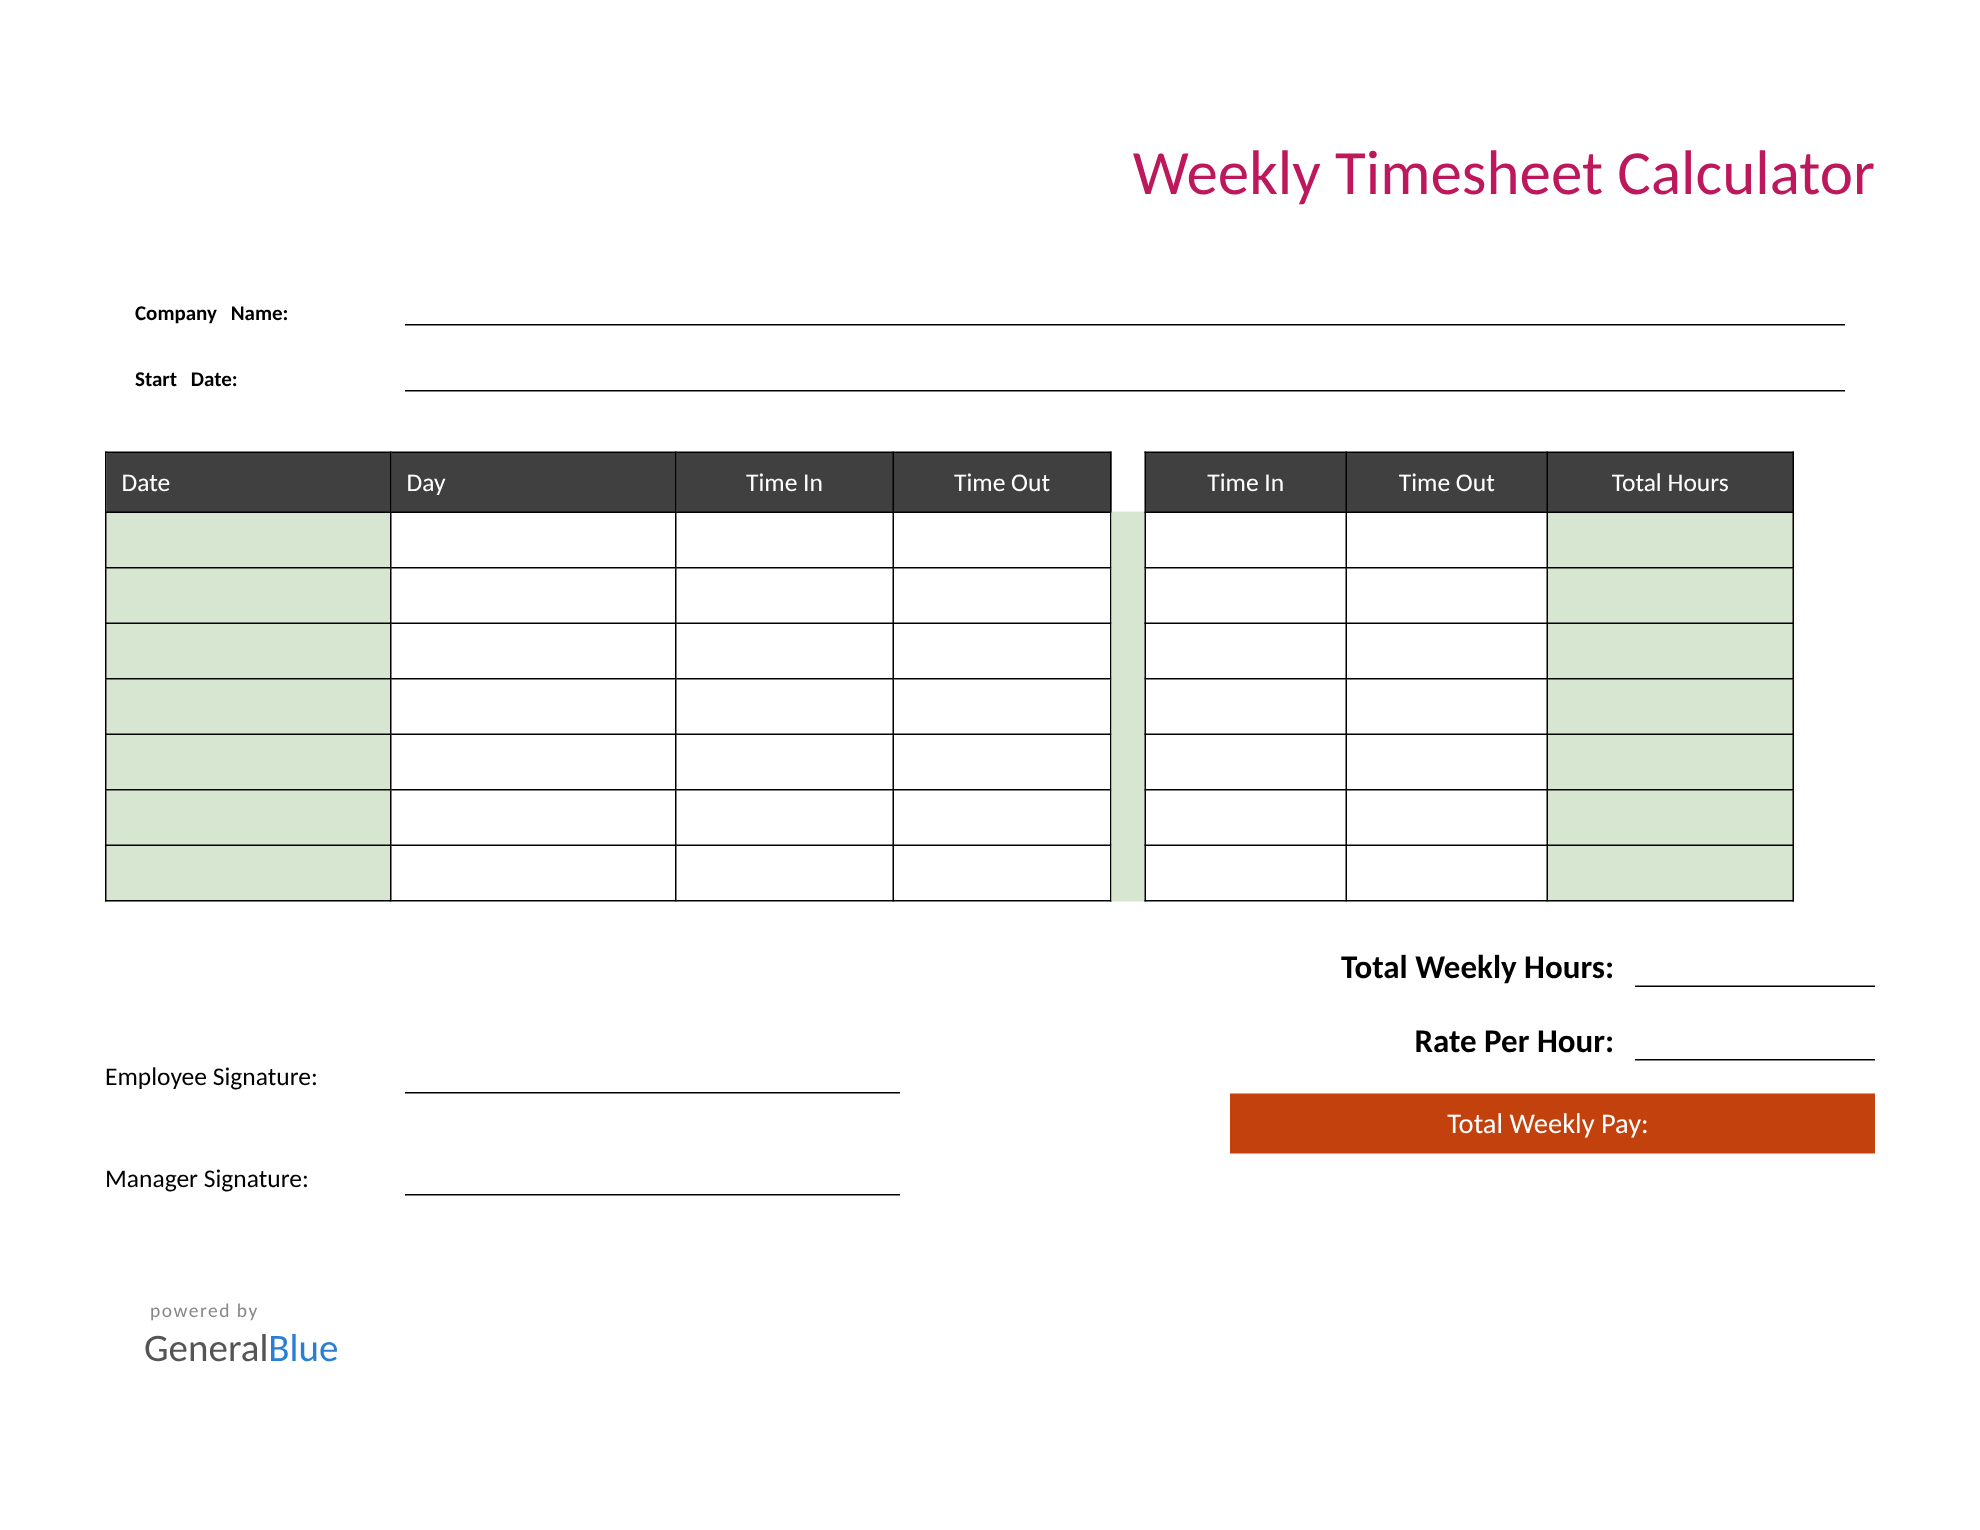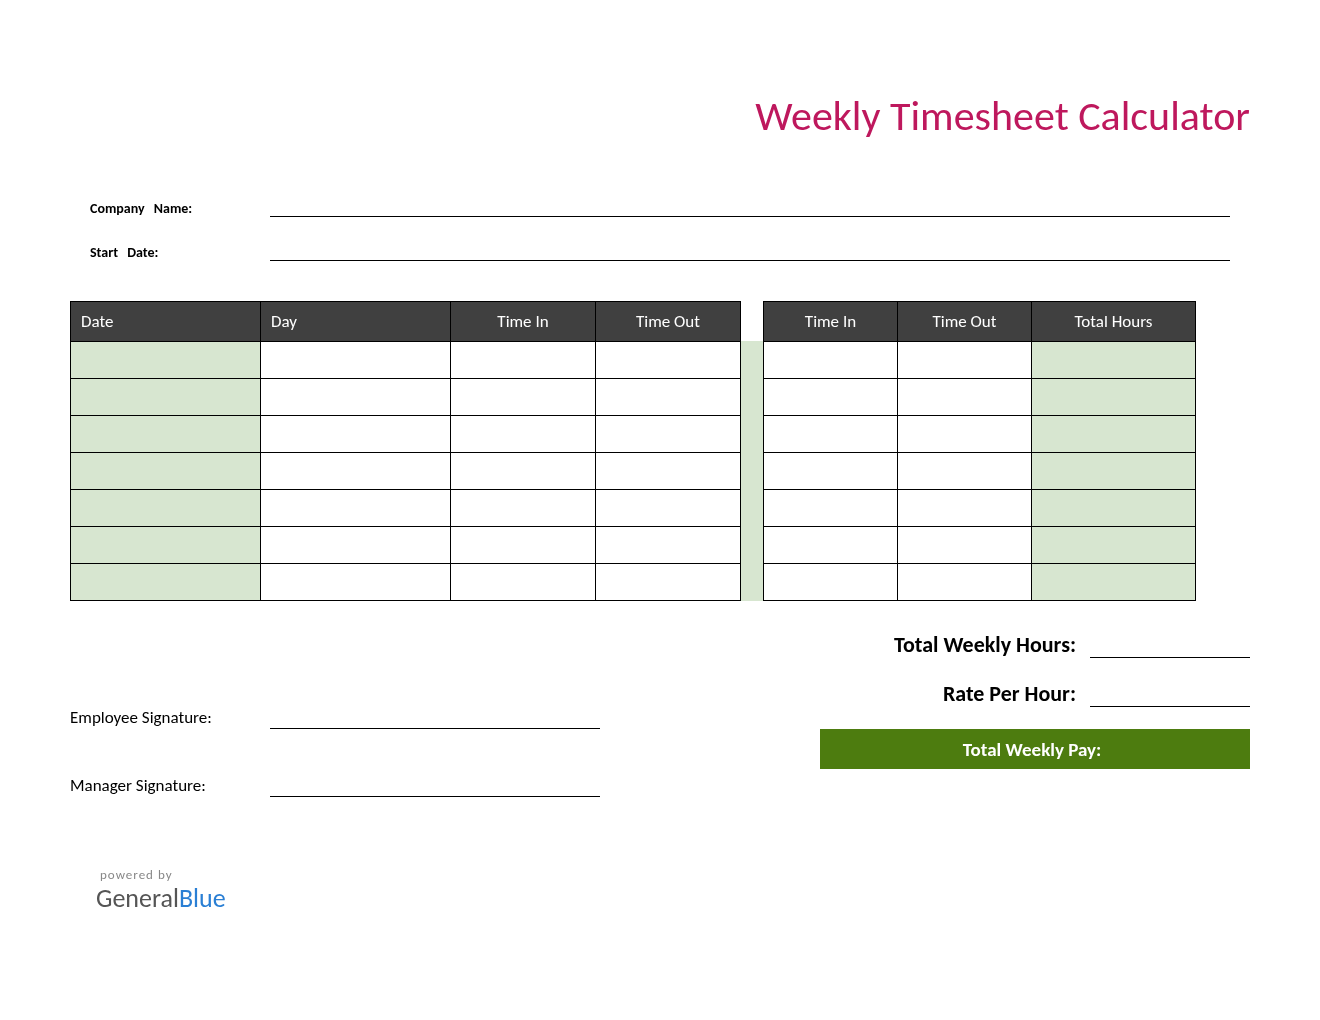--- a/index.html
+++ b/index.html
@@ -107,24 +107,24 @@
     font-weight: 600;
     text-align: right;
     padding-right: 14px;
   }
   .tot-line {
     width: 160px;
     border-bottom: 1.5px solid #000;
     height: 22px;
   }
   .pay-bar {
-    background: #4d7c0f;
+    background: #c2410c;
     color: #fff;
     font-size: 19px;
-    font-weight: 700;
+    font-weight: 400;
     height: 40px;
     display: flex;
     align-items: center;
     justify-content: center;
     gap: 6px;
     margin-top: 8px;
   }
 
   .brand {
     margin-top: 30px;

